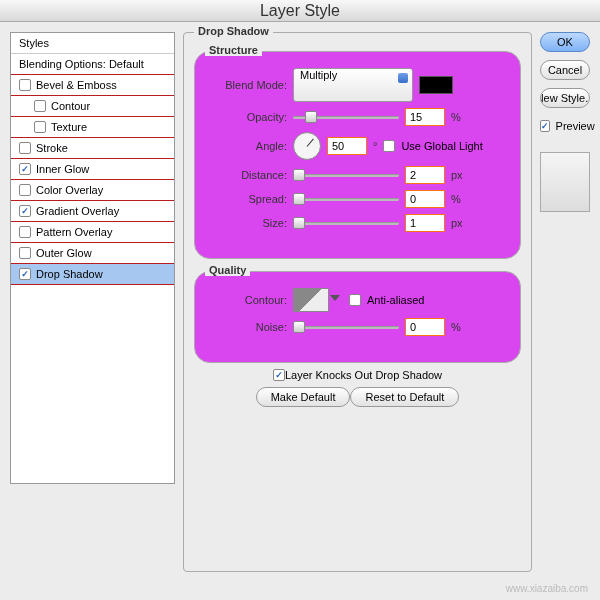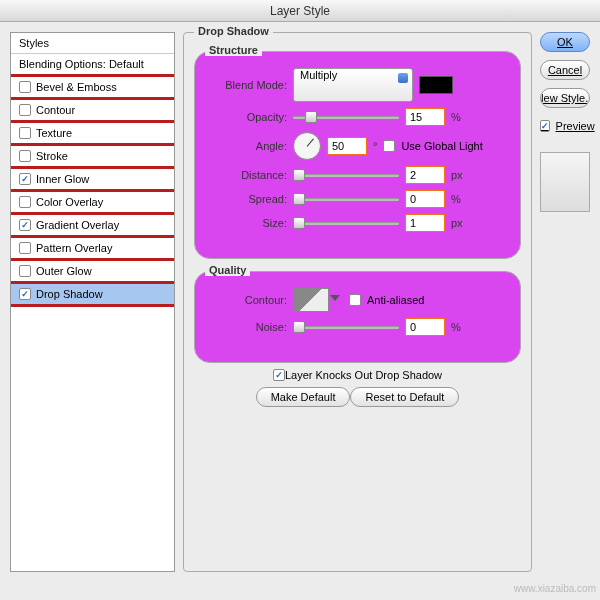--- a/index.html
+++ b/index.html
@@ -1,23 +1,23 @@
 <!DOCTYPE html>
 <html><head>
 <meta charset="utf-8">
 <style>
 * { box-sizing: border-box; margin: 0; padding: 0; font-family: "Lucida Grande", "Helvetica Neue", Arial, sans-serif; font-size: 11px; }
 body { background: #ececec; width: 600px; height: 600px; overflow: hidden; position: relative; }
-.titlebar { height: 22px; background: linear-gradient(#f8f8f8, #d8d8d8); border-bottom: 1px solid #aaa; text-align: center; line-height: 22px; font-size: 12px; color: #333; }
+.titlebar { height: 22px; background: linear-gradient(#f8f8f8, #d8d8d8); border-bottom: 1px solid #aaa; text-align: center; line-height: 22px; font-size: 16px; color: #333; }
 .container { display: flex; padding: 10px; gap: 8px; }
-.styles-panel { width: 165px; border: 1px solid #999; background: #fff; display: flex; flex-direction: column; height: 540px; }
+.styles-panel { width: 165px; border: 1px solid #999; background: #fff; display: flex; flex-direction: column; height: 452px; }
 .styles-header { padding: 4px 8px; border-bottom: 1px solid #ccc; background: #fff; }
-.styles-item { padding: 4px 8px; border-bottom: 3px solid #b91c1c; display: flex; align-items: center; gap: 5px; background: #fff; }
+.styles-item { padding: 4px 8px; border-bottom: 1px solid #b91c1c; display: flex; align-items: center; gap: 5px; background: #fff; }
 .styles-item.selected { background: #a6c8f0; }
-.styles-item.indent { padding-left: 8px; text-align: right; }
+.styles-item.indent { padding-left: 23px; text-align: right; }
 .checkbox { width: 12px; height: 12px; border: 1px solid #888; border-radius: 2px; background: #fff; display: inline-flex; align-items: center; justify-content: center; font-size: 9px; color: #333; }
 .checkbox.checked::after { content: "✓"; color: #2260c0; font-weight: bold; }
 .main-panel { flex: 1; display: flex; flex-direction: column; gap: 8px; height: 540px; }
 .fieldset { border: 1px solid #aaa; border-radius: 16px; padding: 10px 12px 20px; background: #d946ef; position: relative; }
 .fieldset-outer { border: 1px solid #aaa; border-radius: 4px; padding: 14px 10px 10px; background: #ececec; height: 100%; position: relative; }
 .legend { position: absolute; top: -8px; left: 10px; background: #ececec; padding: 0 4px; font-weight: bold; color: #333; }
 .row { display: flex; align-items: center; margin: 6px 0; gap: 6px; }
 .row-label { width: 80px; text-align: right; color: #333; }
 .select { flex: 0 0 120px; height: 34px; border: 1px solid #999; border-radius: 3px; background: linear-gradient(#fff,#e8e8e8); padding: 0 16px 0 6px; position: relative; display: flex; align-items: flex-start; }
 .select::after { content: ""; position: absolute; right: 4px; top: 4px; width: 10px; height: 10px; background: linear-gradient(#6fa0e8,#3a6fc8); border-radius: 2px; }
@@ -27,25 +27,25 @@
 .slider-thumb { position: absolute; top: 1px; width: 12px; height: 12px; background: linear-gradient(#fff,#ccc); border: 1px solid #888; border-radius: 2px; }
 .num-input { width: 40px; height: 18px; border: 1px solid #f97316; background: #fff; text-align: left; padding: 0 4px; }
 .unit { color: #333; }
 .angle-dial { width: 28px; height: 28px; border: 1px solid #888; border-radius: 50%; background: #f5f5f5; position: relative; }
 .angle-dial::after { content: ""; position: absolute; left: 50%; top: 50%; width: 10px; height: 1px; background: #333; transform-origin: left center; transform: rotate(-50deg); }
 .contour-swatch { width: 36px; height: 24px; border: 1px solid #888; background: linear-gradient(135deg, #888 0%, #888 49%, #eee 50%, #eee 100%); position: relative; }
 .contour-swatch::after { content: ""; position: absolute; right: -12px; top: 6px; border-left: 5px solid transparent; border-right: 5px solid transparent; border-top: 6px solid #555; }
 .contour-wrap { width: 50px; display: flex; }
 .btn { height: 20px; padding: 0 14px; border: 1px solid #999; border-radius: 10px; background: linear-gradient(#fff,#e2e2e2); display: inline-flex; align-items: center; justify-content: center; }
 .btn.primary { background: linear-gradient(#bcd9ff,#7fb2f5); border-color: #5a88cc; }
-.side-panel { width: 50px; display: flex; flex-direction: column; gap: 8px; align-items: stretch; text-decoration: underline; }
+.side-panel { width: 50px; display: flex; flex-direction: column; gap: 8px; align-items: stretch; }
 .side-panel .btn { width: 100%; border-radius: 10px; overflow: hidden; white-space: nowrap; }
 .preview-box { margin-top: 6px; height: 60px; border: 1px solid #aaa; background: linear-gradient(#f5f5f5,#ddd); }
 .center-row { display: flex; justify-content: center; margin-top: 6px; align-items: center; }
-.watermark { position: absolute; right: 4px; bottom: 6px; font-size: 10px; color: #bbb; }
+.watermark { position: absolute; right: 12px; bottom: 6px; font-size: 10px; color: #bbb; }
 </style>
 </head>
 <body>
 
 <div class="titlebar">Layer Style</div>
 
 <div class="container">
 
   <div class="styles-panel">
     <div class="styles-header">Styles</div>

